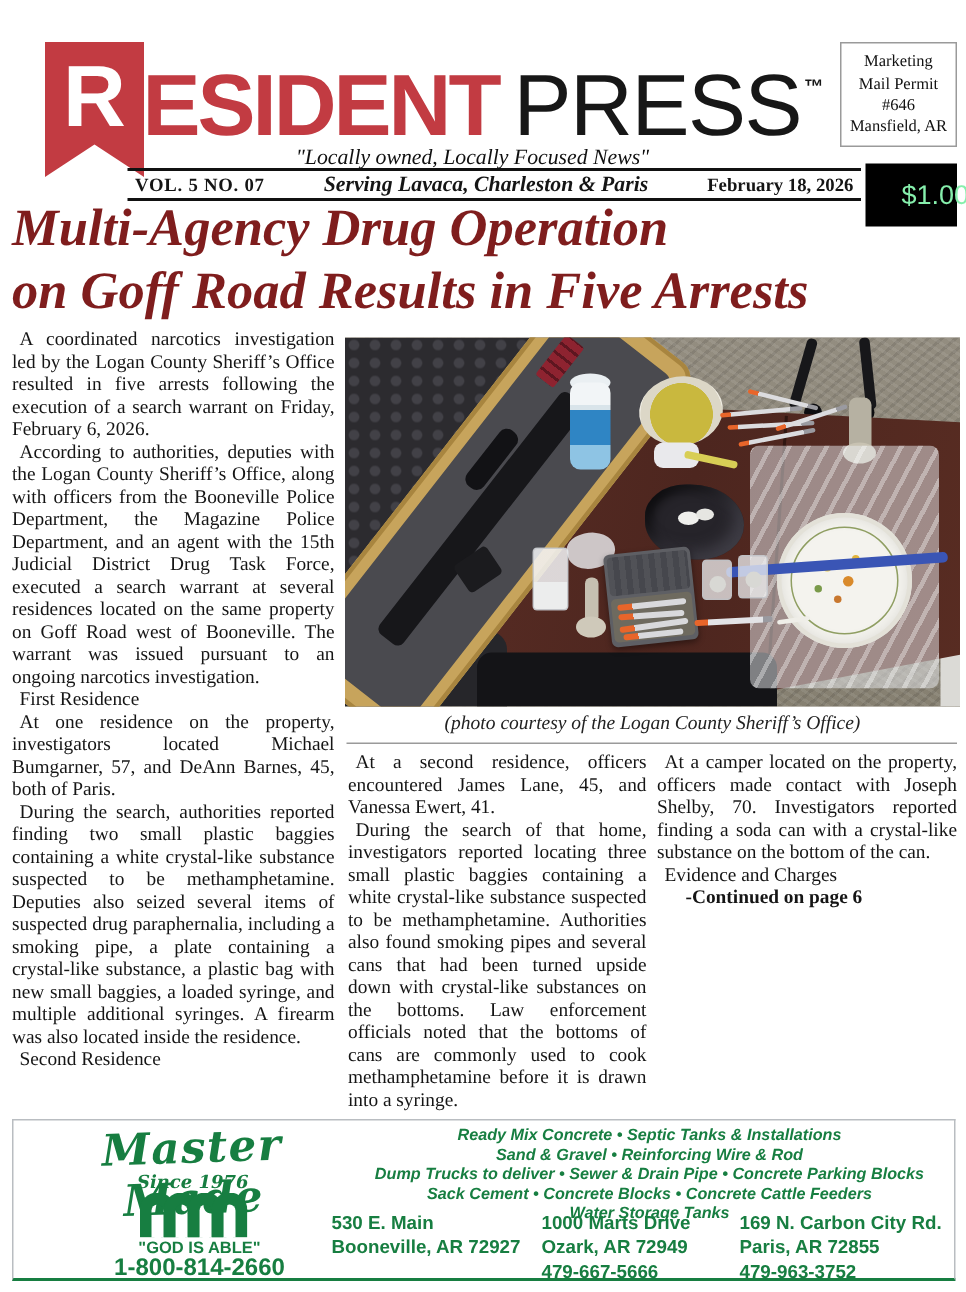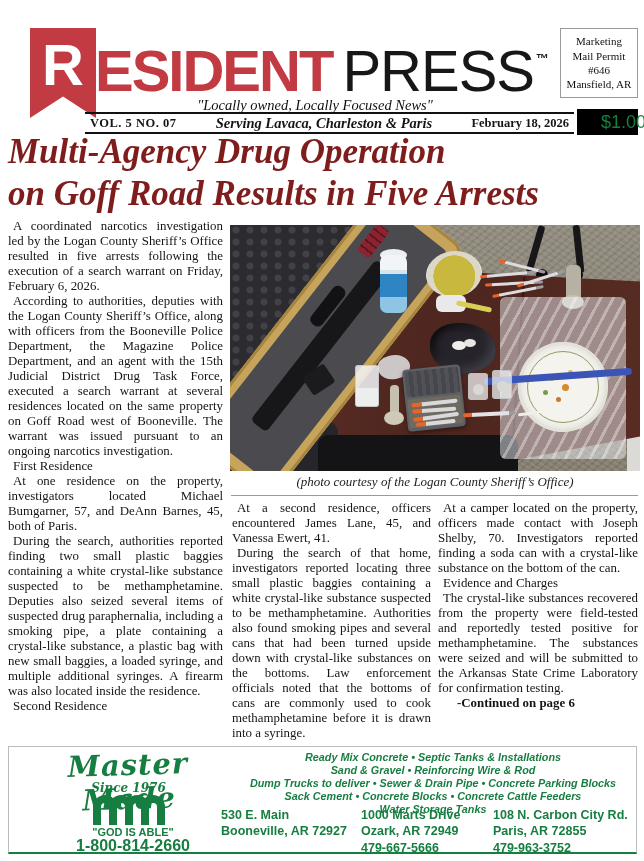--- a/index.html
+++ b/index.html
@@ -22,22 +22,22 @@
     font-style:italic; font-size:14.5px; color:#101010; }
   .permit-box { position:absolute; left:560px; top:28px; width:78px; height:70px;
     border:1px solid #9a9a9a; display:flex; flex-direction:column; justify-content:center;
     text-align:center; font-size:11px; line-height:1.3; color:#111; }
   .info-bar { position:absolute; left:85px; top:112px; width:489px; height:22px;
     border-top:2px solid #111; border-bottom:2px solid #111;
     display:flex; align-items:center; justify-content:space-between; padding:0 5px; }
   .info-vol { font-weight:bold; font-size:12.5px; letter-spacing:.5px; }
   .info-serving { font-weight:bold; font-style:italic; font-size:14.5px; }
   .info-date { font-weight:bold; font-size:12.5px; }
-  .price-box { position:absolute; left:577px; top:109px; width:61px; height:26px; background:#000;
-    color:#15803d; font-family:"Liberation Sans",sans-serif; font-size:18px;
+  .price-box { position:absolute; left:577px; top:109px; width:61px; height:42px; background:#000;
+    color:#86efac; font-family:"Liberation Sans",sans-serif; font-size:18px;
     display:flex; align-items:center; justify-content:center;padding-left:32px; }
 
   
   .headline { position:absolute; left:8px; top:131px; width:632px;
     font-weight:bold; font-style:italic; font-size:35px; line-height:1.21; color:#7f1d1d; }
 
   
   .col { position:absolute; font-size:12.9px; line-height:15px; text-align:justify; }
   .col-left  { left:8px;   top:219px; width:215px; }
   .col-mid   { left:232px; top:501px; width:199px; }
@@ -300,21 +300,20 @@
   <div class="caption-rule"></div>
 
   <div class="col col-mid">
     <p>At a second residence, officers encountered James Lane, 45, and Vanessa Ewert, 41.</p>
     <p>During the search of that home, investigators reported locating three small plastic baggies containing a white crystal-like substance suspected to be methamphetamine. Authorities also found smoking pipes and several cans that had been turned upside down with crystal-like substances on the bottoms. Law enforcement officials noted that the bottoms of cans are commonly used to cook methamphetamine before it is drawn into a syringe.</p>
   </div>
 
   <div class="col col-right">
     <p>At a camper located on the property, officers made contact with Joseph Shelby, 70. Investigators reported finding a soda can with a crystal-like substance on the bottom of the can.</p>
     <div class="sec">Evidence and Charges</div>
-    <p>The crystal-like substances recovered from the property were field-tested and reportedly tested positive for methamphetamine. The substances were seized and will be submitted to the Arkansas State Crime Laboratory for confirmation testing.</p>
     <div class="continued">-Continued on page 6</div>
   </div>
 
   <div class="ad">
     <div class="ad-brand">Master Made</div>
     <div class="ad-since">Since 1976</div>
     <div class="mm-logo">
       <span class="arch"></span><span class="arch"></span><span class="arch"></span><span class="arch"></span>
     </div>
     <div class="ad-motto">"GOD IS ABLE"</div>
@@ -331,19 +330,19 @@
     <div class="ad-loc loc1">
       <div>530 E. Main</div>
       <div>Booneville, AR 72927</div>
     </div>
     <div class="ad-loc loc2">
       <div>1000 Marts Drive</div>
       <div>Ozark, AR 72949</div>
       <div>479-667-5666</div>
     </div>
     <div class="ad-loc loc3">
-      <div>108 N. Carbon City Rd.</div>
+      <div>169 N. Carbon City Rd.</div>
       <div>Paris, AR 72855</div>
       <div>479-963-3752</div>
     </div>
   </div>
 
 </div>
 
 </body></html>

